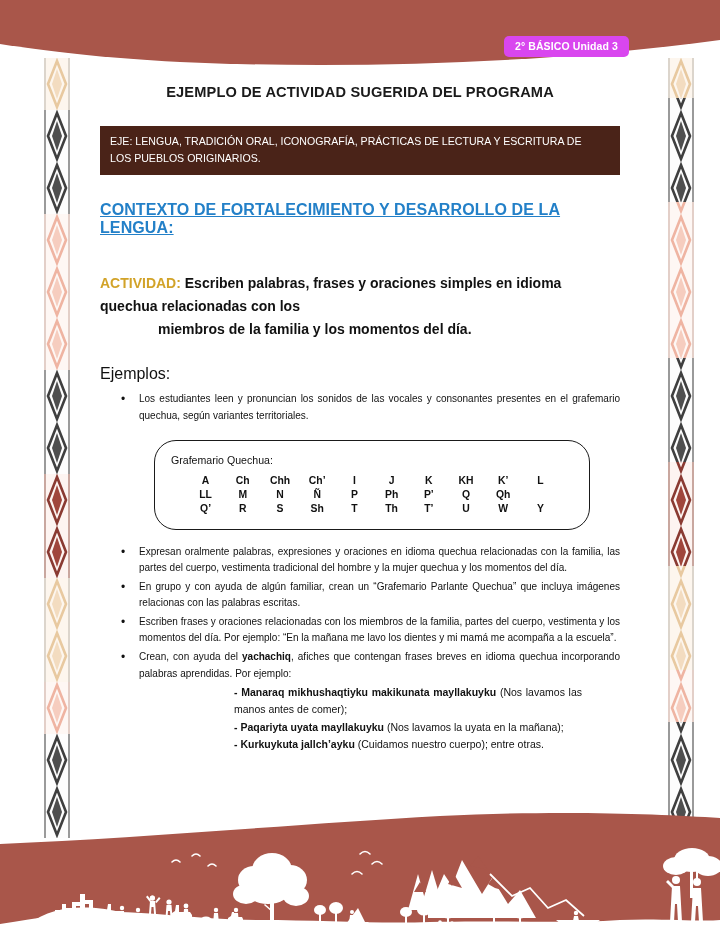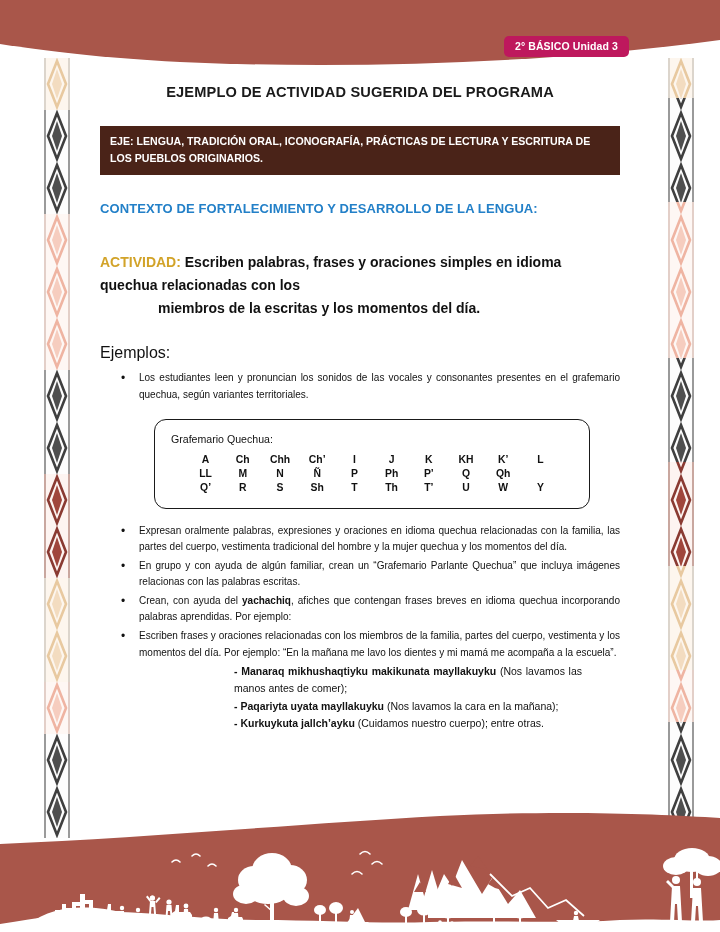--- a/index.html
+++ b/index.html
@@ -42,21 +42,21 @@
     position: absolute;
     top: -10px;
     left: 92px;
     width: 3px;
     height: 12px;
     background: #a9564a;
   }
   .unit-badge {
     position: relative;
     display: inline-block;
-    background: #be185d;
+    background: #d946ef;
     color: #ffffff;
     font-size: 10.5px;
     font-weight: 600;
     padding: 4px 11px 5px 11px;
     border-radius: 5px;
     letter-spacing: .1px;
     white-space: nowrap;
   }
 
   
@@ -87,31 +87,32 @@
     font-weight: 700;
     color: #1a1a1a;
     letter-spacing: .15px;
   }
 
   .eje-bar {
     margin-top: 26px;
     background: #4a2318;
     color: #ffffff;
     font-size: 10.6px;
-    font-weight: 700;
+    font-weight: 400;
     line-height: 1.62;
     padding: 7px 22px 8px 10px;
   }
 
   .context-heading {
     margin-top: 26px;
     color: #2380c8;
-    font-size: 13px;
+    font-size: 16px;
     font-weight: 700;
     letter-spacing: .1px;
+    text-decoration: underline;
   }
 
   .activity-block {
     margin-top: 35px;
     font-size: 14px;
     line-height: 1.62;
     color: #111;
   }
   .activity-label {
     color: #d2a329;
@@ -155,21 +156,21 @@
     font-size: 12px;
     color: #111;
   }
   .b { font-weight: 700; }
 
   
   .grafemario-box {
     margin: 16px 0 0 54px;
     width: 436px;
     border: 1.3px solid #1a1a1a;
-    border-radius: 12px;
+    border-radius: 22px;
     padding: 13px 16px 15px 16px;
   }
   .grafemario-title {
     font-size: 10.6px;
     color: #111;
     margin-bottom: 9px;
   }
   .grafemario-grid {
     display: grid;
     grid-template-columns: repeat(10, 1fr);
@@ -286,21 +287,21 @@
   <div class="content">
 
     <div class="doc-title">EJEMPLO DE ACTIVIDAD SUGERIDA DEL PROGRAMA</div>
 
     <div class="eje-bar">EJE:  LENGUA, TRADICIÓN ORAL, ICONOGRAFÍA, PRÁCTICAS DE LECTURA Y ESCRITURA DE LOS PUEBLOS ORIGINARIOS.</div>
 
     <div class="context-heading">CONTEXTO DE FORTALECIMIENTO Y DESARROLLO DE LA LENGUA:</div>
 
     <div class="activity-block">
       <span class="activity-label">ACTIVIDAD:</span><span class="activity-text"> Escriben palabras, frases y oraciones simples en idioma quechua relacionadas con los</span>
-      <span class="activity-line2">miembros de la escritas y los momentos del día.</span>
+      <span class="activity-line2">miembros de la familia y los momentos del día.</span>
     </div>
 
     <div class="examples-heading">Ejemplos:</div>
 
     <ul class="bullets">
       <li>Los estudiantes leen y pronuncian los sonidos de las vocales y consonantes presentes en el grafemario quechua, según variantes territoriales.</li>
     </ul>
 
     <div class="grafemario-box">
       <div class="grafemario-title">Grafemario Quechua:</div>
@@ -336,27 +337,27 @@
         <span>T’</span>
         <span>U</span>
         <span>W</span>
         <span>Y</span>
       </div>
     </div>
 
     <ul class="bullets" style="margin-top:14px;">
       <li>Expresan oralmente palabras, expresiones y oraciones en idioma quechua relacionadas con la familia, las partes del cuerpo, vestimenta tradicional del hombre y la mujer quechua y los momentos del día.</li>
       <li>En grupo y con ayuda de algún familiar, crean un “Grafemario Parlante Quechua” que incluya imágenes relacionas con las palabras escritas.</li>
+      <li>Escriben frases y oraciones relacionadas con los miembros de la familia, partes del cuerpo, vestimenta y los momentos del día. Por ejemplo: “En la mañana me lavo los dientes y mi mamá me acompaña a la escuela”.</li>
       <li><span>Crean, con ayuda del </span><span class="b">yachachiq</span><span>, afiches que contengan frases breves en idioma quechua incorporando palabras aprendidas. Por ejemplo:</span></li>
-      <li>Escriben frases y oraciones relacionadas con los miembros de la familia, partes del cuerpo, vestimenta y los momentos del día. Por ejemplo: “En la mañana me lavo los dientes y mi mamá me acompaña a la escuela”.</li>
     </ul>
 
     <div class="phrases">
       <div class="phrase"><span class="q">- Manaraq mikhushaqtiyku makikunata mayllakuyku</span><span> (Nos lavamos las manos antes de comer);</span></div>
-      <div class="phrase short"><span class="q">- Paqariyta uyata mayllakuyku</span><span> (Nos lavamos la cara en la mañana);</span></div>
+      <div class="phrase short"><span class="q">- Paqariyta uyata mayllakuyku</span><span> (Nos lavamos la uyata en la mañana);</span></div>
       <div class="phrase short"><span class="q">- Kurkuykuta jallch’ayku</span><span> (Cuidamos nuestro cuerpo); entre otras.</span></div>
     </div>
 
   </div>
 
   <div class="bottom-band">
     <svg width="720" height="120" viewBox="0 0 720 120" xmlns="http://www.w3.org/2000/svg">
 
       <path d="M0,32 C140,26 300,12 440,4 C560,-2 660,2 720,6 L720,120 L0,120 Z" fill="#a9564a"></path>
 

